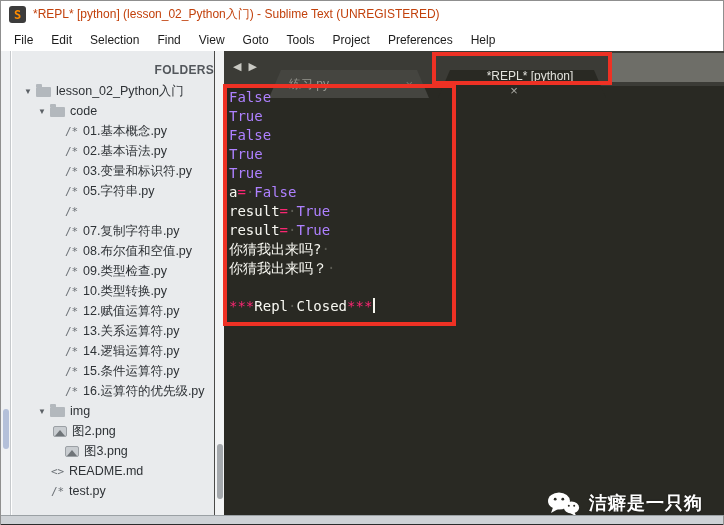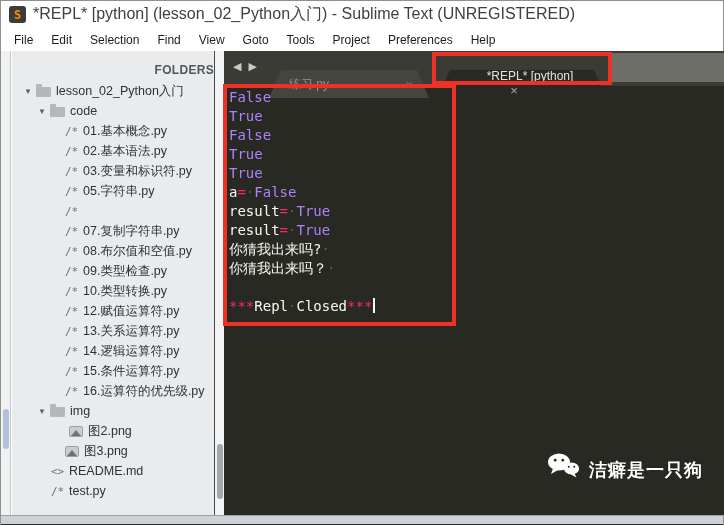--- a/index.html
+++ b/index.html
@@ -7,21 +7,21 @@
   body { font-family:"Liberation Sans", sans-serif; position:relative; background:#fff; overflow:hidden; }
 
   .window { position:absolute; inset:0; border:1px solid #8f8f8f; background:#fff; }
 
   
   .titlebar { position:absolute; left:0; top:0; width:100%; height:27px; background:#ffffff;
               display:flex; align-items:center; padding-left:8px; gap:7px; }
   .app-icon { width:17px; height:17px; background:#3c3c3c; border-radius:3px; color:#ff8c00;
               font-weight:bold; font-size:12px; display:flex; align-items:center; justify-content:center;
               font-family:"DejaVu Sans Mono", monospace; }
-  .title-text { font-size:16px; color:#404040; white-space:nowrap; }
+  .title-text { font-size:12px; color:#c2410c; white-space:nowrap; }
 
   
   .menubar { position:absolute; left:0; top:27px; width:100%; height:23px; background:#ffffff;
              display:flex; align-items:center; padding-left:4px; }
   .menu-item { font-size:12px; color:#1c1c1c; padding:3px 9px; cursor:default; }
 
   
   .left-scroll { position:absolute; left:0; top:50px; width:10px; height:464px; background:#eff1f3;
                  border-right:1px solid #c6c9cc; }
   .left-scroll .thumb { position:absolute; left:2px; top:358px; width:6px; height:40px;
@@ -64,21 +64,21 @@
   .tab-active .tab-close { color:#a9a9a3; }
   .gray-corner { position:absolute; left:388px; top:2px; right:0; height:29px; background:#6e6e68; }
 
   .code { position:absolute; left:0; top:35px; right:0; bottom:0; padding:2px 0 0 5px;
           font-family:"DejaVu Sans Mono", monospace; font-size:14px; line-height:19px; color:#f8f8f2;
           white-space:pre; }
   .code-line { height:19px; }
   .cursor-bar { display:inline-block; width:2px; height:15px; background:#f8f8f0; vertical-align:-2px; margin-left:1px; }
 
   
-  .watermark { position:absolute; right:22px; top:401px; display:flex; align-items:flex-end; gap:9px; }
+  .watermark { position:absolute; right:22px; top:440px; display:flex; align-items:flex-start; gap:9px; }
   .watermark-text { color:#ffffff; font-size:18px; font-weight:bold; letter-spacing:1px;
                     text-shadow:0 0 2px rgba(0,0,0,.5); }
 
   
   .statusbar { position:absolute; left:0; top:514px; width:100%; height:11px; background:#ced2d6;
                border-top:1px solid #9aa0a4; border-bottom:2px solid #2c2c2c; }
 
   
   .ann { position:absolute; border:4px solid #ee3124; pointer-events:none; z-index:60; background:transparent; }
   .ann-tab { left:431px; top:51px; width:180px; height:33px; }
@@ -191,21 +191,21 @@
         <div class="tree-row" style="padding-left: 40px;">
           <span class="file-spacer"></span>
           <span class="icon-glyph">/*</span>
           <span class="tree-label">16.运算符的优先级.py</span>
         </div>
         <div class="tree-row" style="padding-left: 26px;">
           <span class="fold-arrow">▼</span>
           <span class="icon-folder"></span>
           <span class="tree-label">img</span>
         </div>
-        <div class="tree-row" style="padding-left: 44px;">
+        <div class="tree-row" style="padding-left: 28px;">
           <span class="file-spacer"></span>
           <span class="icon-img"></span>
           <span class="tree-label">图2.png</span>
         </div>
         <div class="tree-row" style="padding-left: 40px;">
           <span class="file-spacer"></span>
           <span class="icon-img"></span>
           <span class="tree-label">图3.png</span>
         </div>
         <div class="tree-row" style="padding-left: 26px;">

